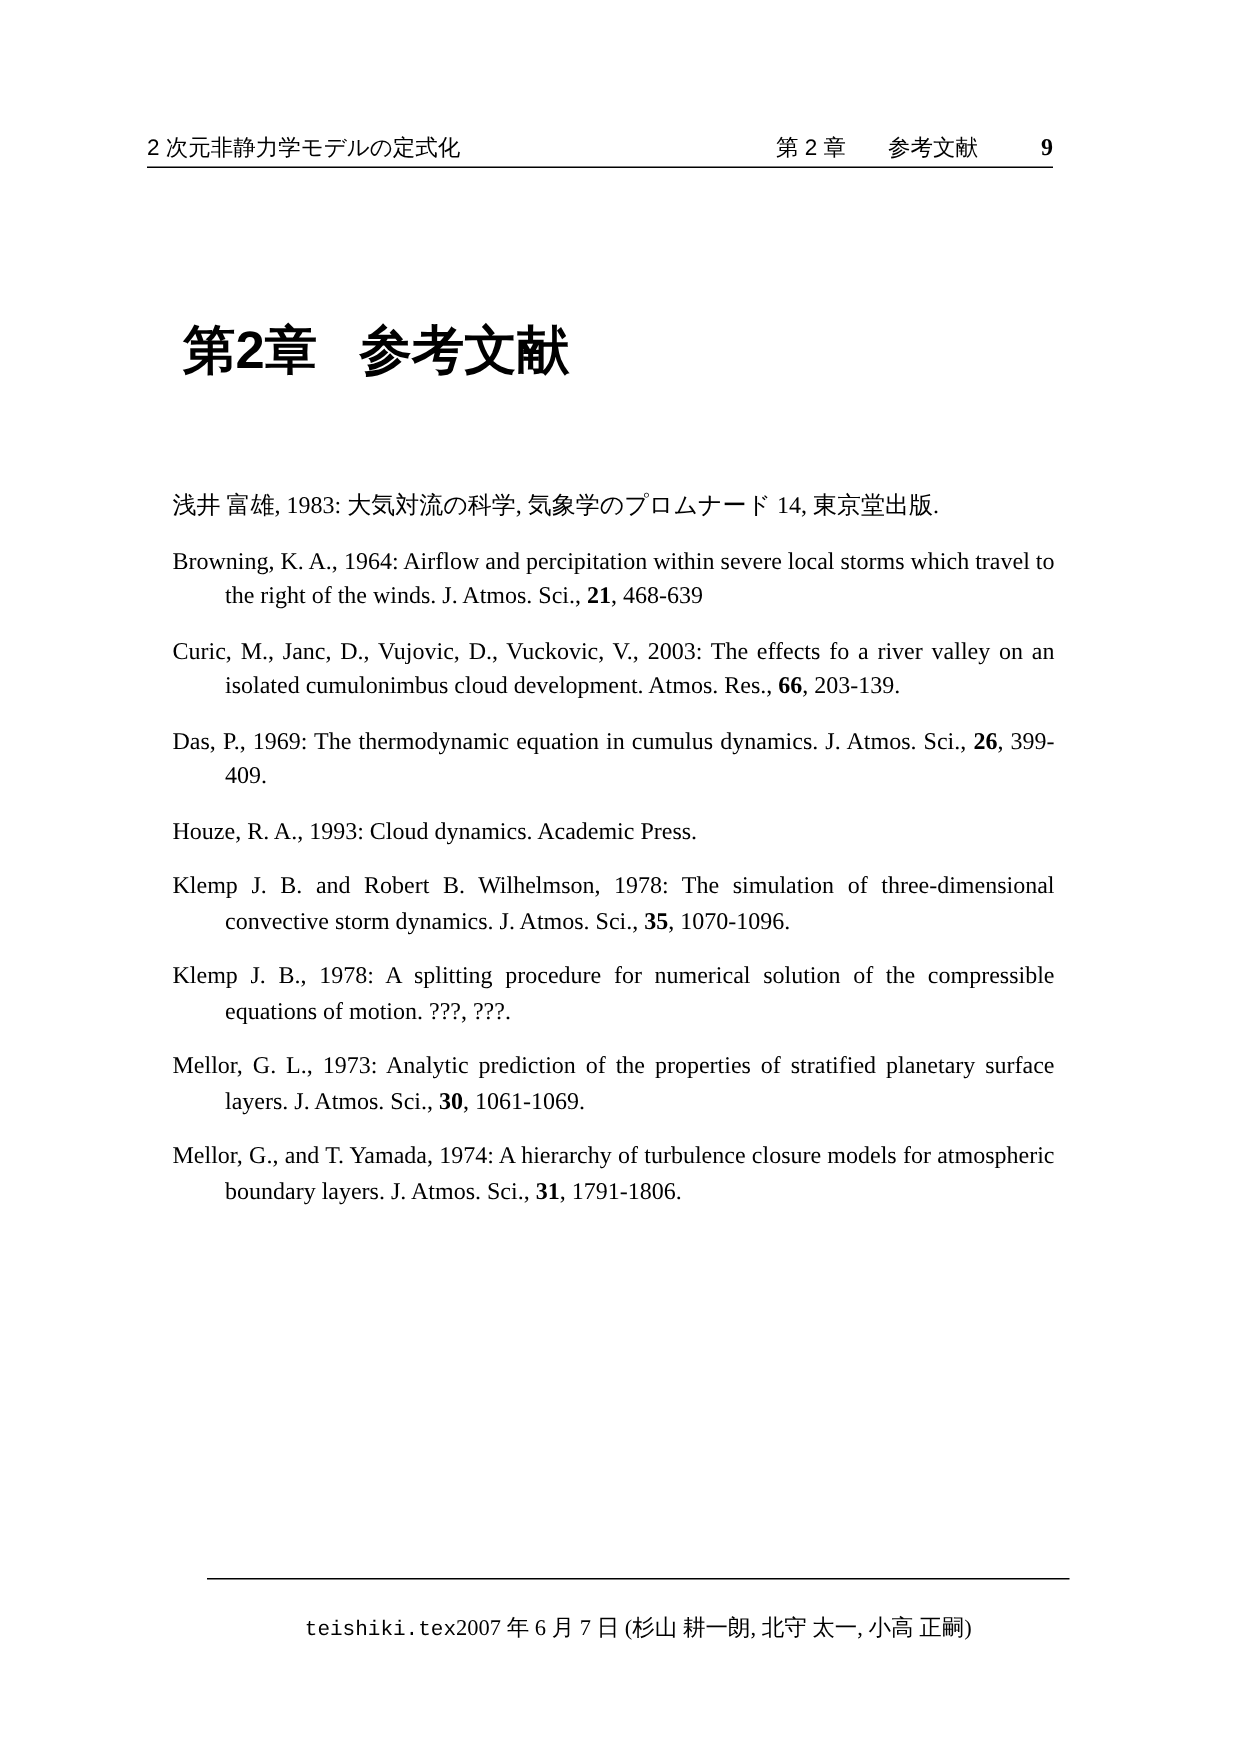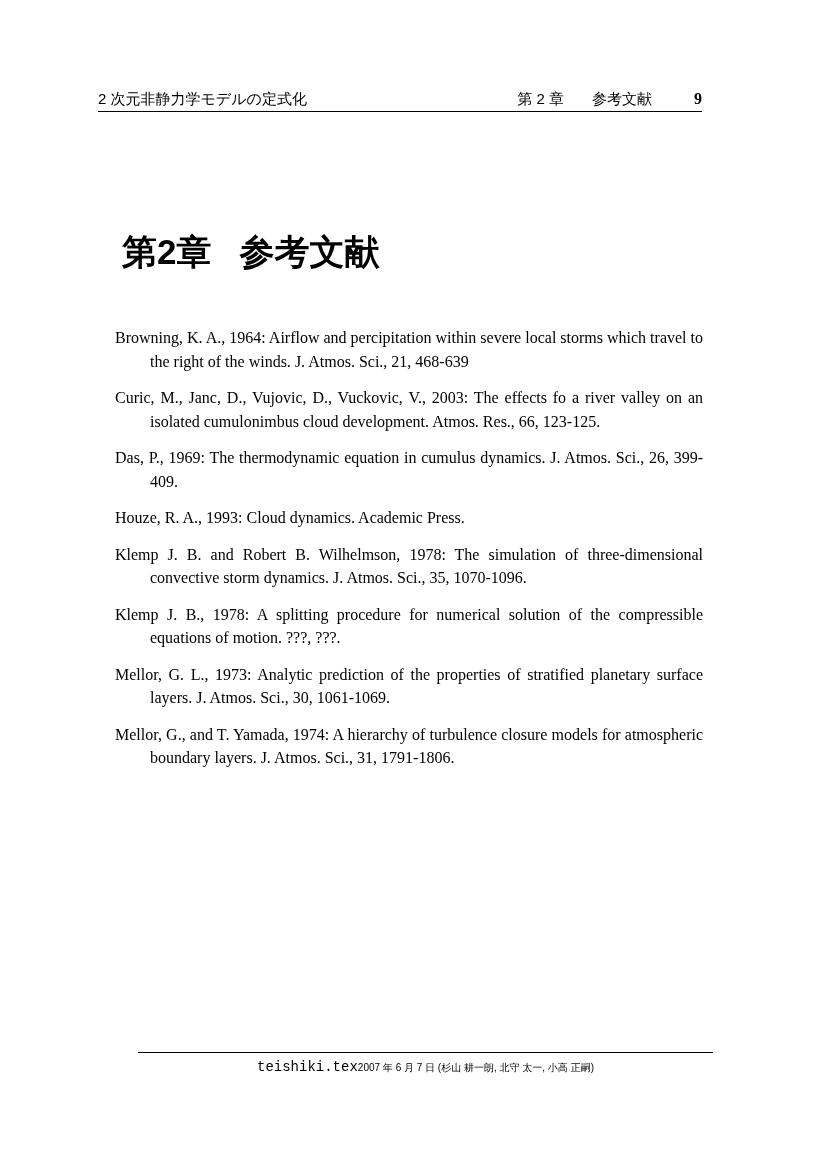--- a/index.html
+++ b/index.html
@@ -40,21 +40,21 @@
     margin-left: 42px;
     font-family: "Liberation Serif", serif;
     font-weight: bold;
     font-size: 16px;
   }
 
   
   .chapter-title {
     position: absolute;
     left: 122px;
-    top: 232px;
+    top: 214px;
     margin: 0;
     font-family: "Liberation Sans", sans-serif;
     font-weight: bold;
     font-size: 35px;
     line-height: 40px;
     display: inline-flex;
     white-space: nowrap;
   }
   .title-gap { display: inline-block; width: 28px; }
 
@@ -68,21 +68,21 @@
     line-height: 23.5px;
     text-align: justify;
   }
   .ref {
     margin: 0 0 13px 0;
     padding-left: 35px;
     text-indent: -35px;
   }
   .ref span { text-indent: 0; }
   .i { }
-  .b { font-weight: normal; }
+  .b { font-weight: bold; }
   .n { font-style: normal; }
 
   
   .footer {
     position: absolute;
     left: 138px;
     top: 1052px;
     width: 575px;
     border-top: 1.5px solid #000;
     padding-top: 6px;
@@ -91,22 +91,23 @@
     align-items: baseline;
     font-size: 15px;
     line-height: 17px;
     white-space: nowrap;
   }
   .footer-file {
     font-family: "Liberation Mono", "DejaVu Sans Mono", monospace;
     font-size: 14px;
   }
   .footer-date {
-    font-family: Liberation Sans, sans-serif;
-    font-size: 10px;
+    font-family: Liberation Serif, serif;
+    font-size: 15px;
+    margin-top: 19px;
   }
 </style>
 </head>
 <body>
 
 <div class="page">
 
   <div class="header">
     <span class="header-left">2 次元非静力学モデルの定式化</span>
     <span class="header-right">
@@ -116,22 +117,23 @@
     </span>
   </div>
 
   <h1 class="chapter-title">
     <span>第2章</span>
     <span class="title-gap"></span>
     <span>参考文献</span>
   </h1>
 
   <div class="refs" id="refs">
+      <p class="ref"><span class="n">浅井 富雄, 1983: 大気対流の科学, 気象学のプロムナード 14, 東京堂出版.</span></p>
       <p class="ref"><span class="n">Browning, K. A., 1964: Airflow and percipitation within severe local storms which travel to the right of the winds. </span><span class="i">J. Atmos. Sci.</span><span class="n">, </span><span class="b">21</span><span class="n">, 468-639</span></p>
-      <p class="ref"><span class="n">Curic, M., Janc, D., Vujovic, D., Vuckovic, V., 2003: The effects fo a river valley on an isolated cumulonimbus cloud development. </span><span class="i">Atmos. Res.</span><span class="n">, </span><span class="b">66</span><span class="n">, 123-125.</span></p>
+      <p class="ref"><span class="n">Curic, M., Janc, D., Vujovic, D., Vuckovic, V., 2003: The effects fo a river valley on an isolated cumulonimbus cloud development. </span><span class="i">Atmos. Res.</span><span class="n">, </span><span class="b">66</span><span class="n">, 203-139.</span></p>
       <p class="ref"><span class="n">Das, P., 1969: The thermodynamic equation in cumulus dynamics. </span><span class="i">J. Atmos. Sci.</span><span class="n">, </span><span class="b">26</span><span class="n">, 399-409.</span></p>
       <p class="ref"><span class="n">Houze, R. A., 1993: Cloud dynamics. Academic Press.</span></p>
       <p class="ref"><span class="n">Klemp J. B. and Robert B. Wilhelmson, 1978: The simulation of three-dimensional convective storm dynamics. </span><span class="i">J. Atmos. Sci.</span><span class="n">, </span><span class="b">35</span><span class="n">, 1070-1096.</span></p>
       <p class="ref"><span class="n">Klemp J. B., 1978: A splitting procedure for numerical solution of the compressible equations of motion. ???, ???.</span></p>
       <p class="ref"><span class="n">Mellor, G. L., 1973: Analytic prediction of the properties of stratified planetary surface layers. </span><span class="i">J. Atmos. Sci.</span><span class="n">, </span><span class="b">30</span><span class="n">, 1061-1069.</span></p>
       <p class="ref"><span class="n">Mellor, G., and T. Yamada, 1974: A hierarchy of turbulence closure models for atmospheric boundary layers. </span><span class="i">J. Atmos. Sci.</span><span class="n">, </span><span class="b">31</span><span class="n">, 1791-1806.</span></p>
     </div>
 
   <div class="footer">
     <span class="footer-file">teishiki.tex</span>

